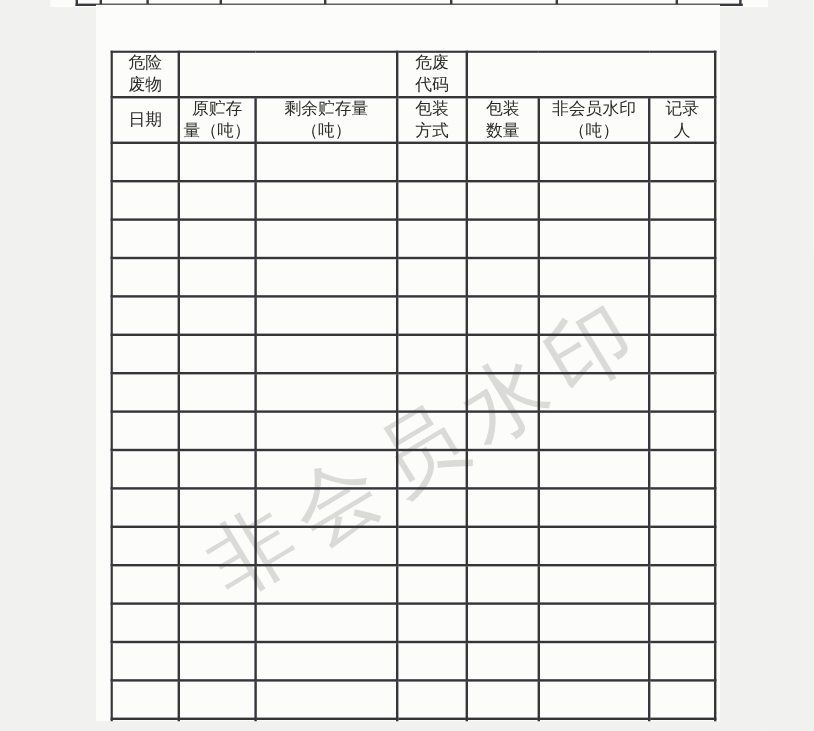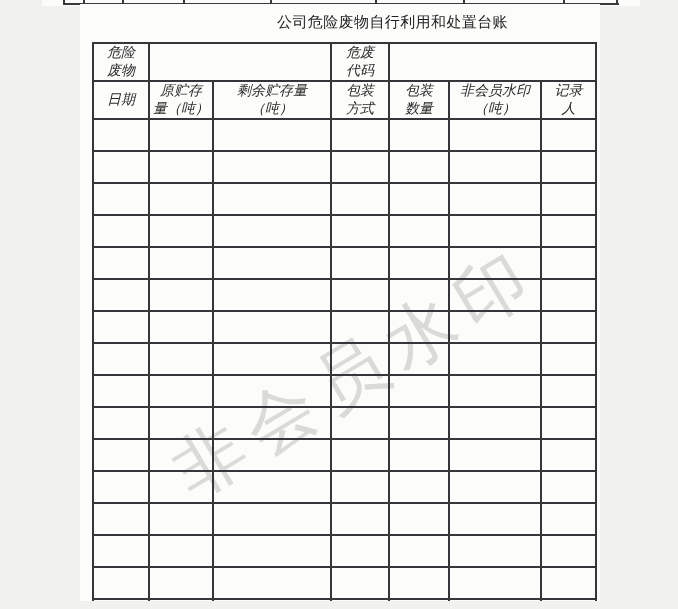--- a/index.html
+++ b/index.html
@@ -34,21 +34,21 @@
     color:rgba(128,128,128,0.28);
     z-index:1;pointer-events:none;
   }
   .doc-title{
     position:absolute;left:277px;top:13px;
     font-size:15px;letter-spacing:0.4px;color:#1f1f1f;
     z-index:2;white-space:nowrap;
   }
   .table-wrap{
     position:absolute;left:92px;top:42px;width:507px;height:559px;
-    overflow:hidden;z-index:2;font-style:italic;
+    overflow:hidden;z-index:2;
   }
   table.ledger{
     border-collapse:collapse;table-layout:fixed;width:505px;
   }
   table.ledger th, table.ledger td{
     border:2px solid #35353a;
     padding:0;
     background:transparent;
     font-weight:normal;
     font-size:14px;
@@ -82,21 +82,20 @@
       <div class="ts-tick" style="left: 333px;"></div>
       <div class="ts-tick" style="left: 421px;"></div>
       <div class="ts-tick" style="left: 521px;"></div>
       <div class="ts-tick" style="left: 574px;"></div>
     </div>
 
   <div class="page"></div>
 
   <div class="watermark">非会员水印</div>
 
-  <div class="doc-title">公司危险废物自行利用和处置台账</div>
 
   <div class="table-wrap">
     <table class="ledger">
       <colgroup>
         <col style="width:56px">
         <col style="width:64px">
         <col style="width:118px">
         <col style="width:58px">
         <col style="width:60px">
         <col style="width:92px">

